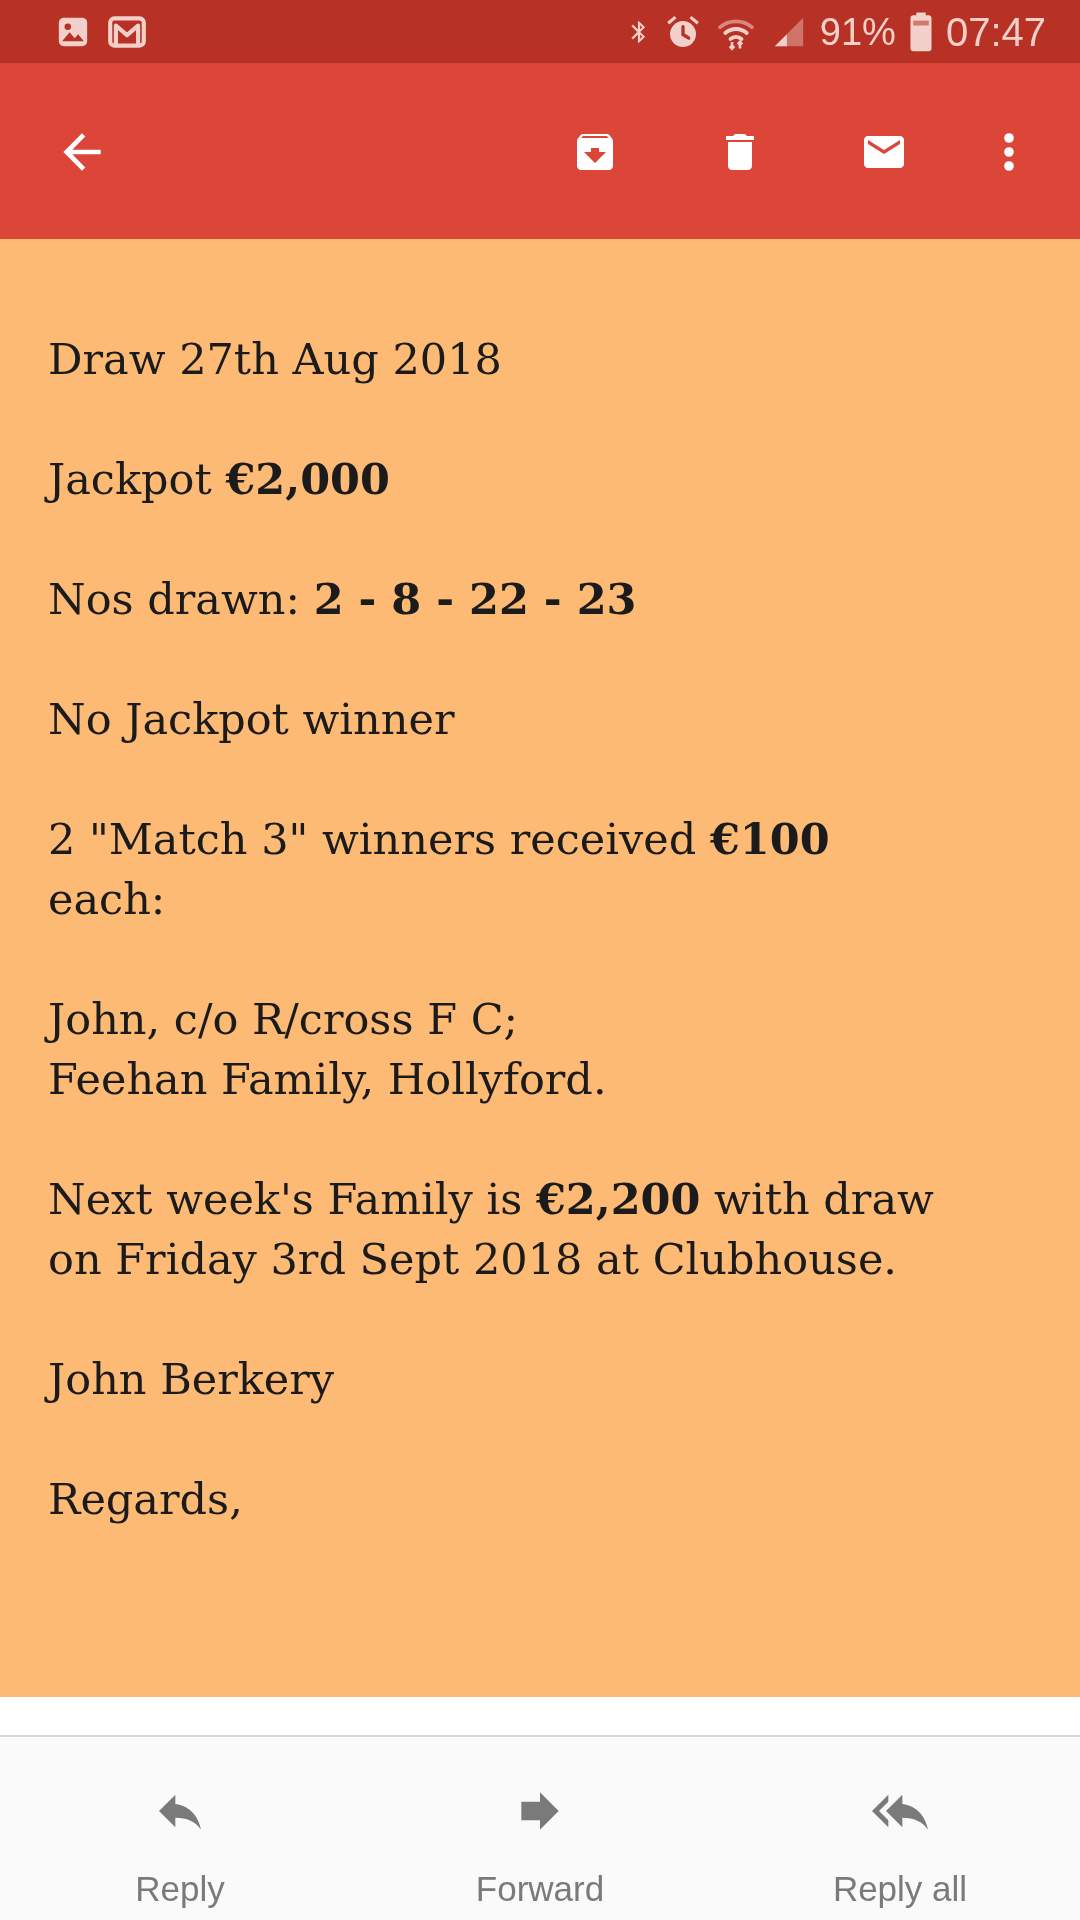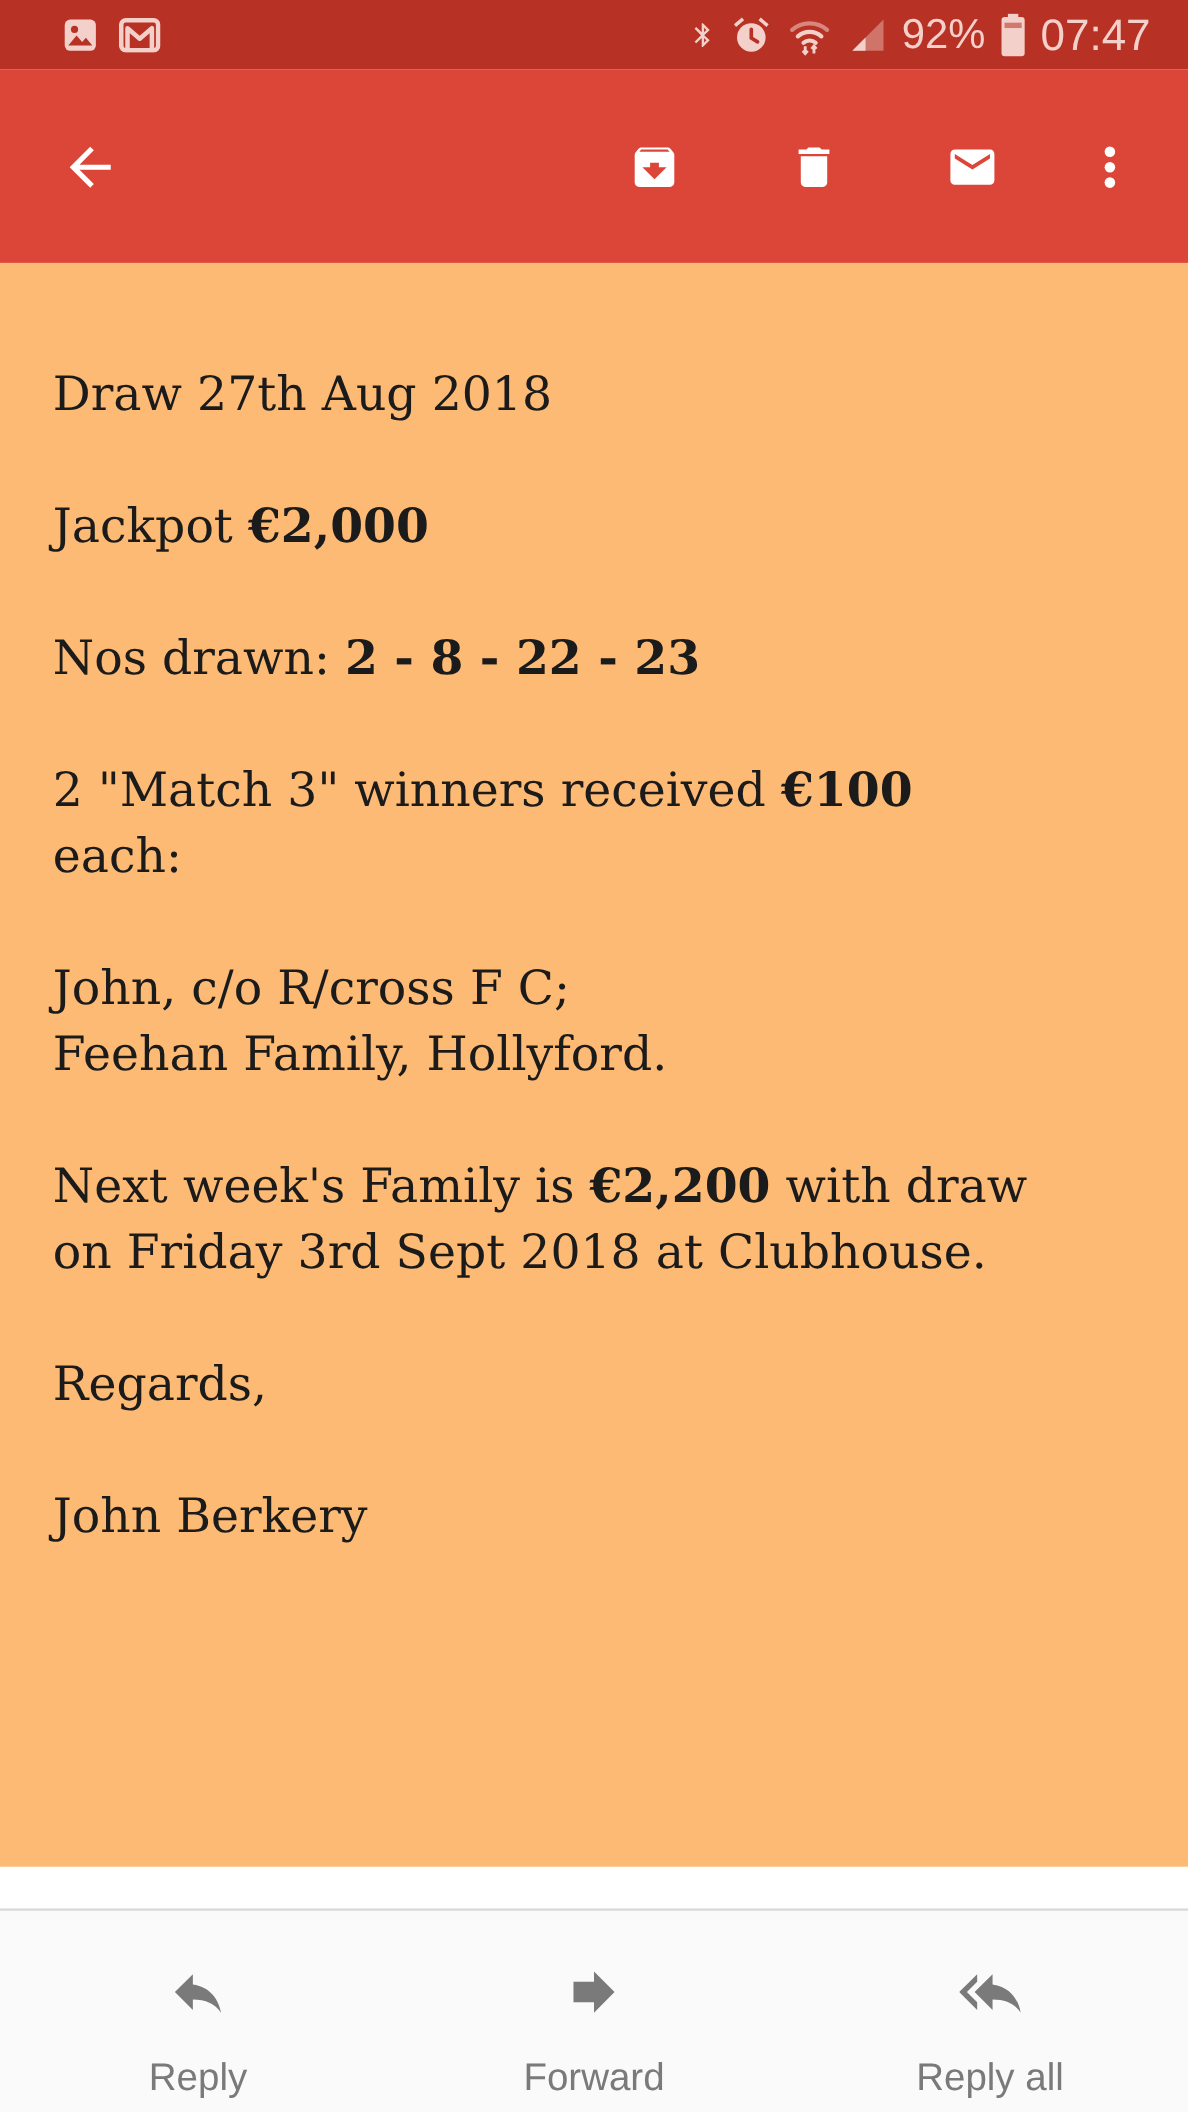--- a/index.html
+++ b/index.html
@@ -111,21 +111,21 @@
         <path d="M2.8 8.2 a14.2 14.2 0 0 1 18.4 0" fill="none" stroke="var(--status-fg)" stroke-width="2.2" stroke-linecap="round" opacity="0.55"></path>
         <path d="M5.8 11.6 a9.4 9.4 0 0 1 12.4 0" fill="none" stroke="var(--status-fg)" stroke-width="2.2" stroke-linecap="round"></path>
         <path d="M8.8 15 a4.8 4.8 0 0 1 6.4 0" fill="none" stroke="var(--status-fg)" stroke-width="2.2" stroke-linecap="round"></path>
         <path d="M9.7 16.8 v3.6 M8.4 19.2 l1.3 1.5 1.3-1.5" fill="none" stroke="var(--status-fg)" stroke-width="1.5"></path>
         <path d="M14.3 20.6 v-3.6 M13 18.2 l1.3-1.5 1.3 1.5" fill="none" stroke="var(--status-fg)" stroke-width="1.5"></path>
       </svg>
       <svg width="38" height="34" viewBox="0 0 24 24">
         <path d="M2 22 L22 2 V22 Z" fill="var(--status-fg)" opacity="0.42"></path>
         <path d="M2 22 L10.5 13.5 V22 Z" fill="var(--status-fg)"></path>
       </svg>
-      <span class="sb-text">92%</span>
+      <span class="sb-text">91%</span>
       <svg width="26" height="40" viewBox="0 0 24 38">
         <rect x="7.5" y="0.5" width="9" height="4" fill="var(--status-fg)"></rect>
         <rect x="2" y="3.2" width="20" height="34" rx="2.8" fill="var(--status-fg)"></rect>
         <rect x="4.6" y="8.2" width="14.8" height="4.6" fill="var(--status-bar-bg)" opacity="0.55"></rect>
       </svg>
       <span class="sb-text sb-time">07:47</span>
     </div>
   </div>
 
   <div class="peek">
@@ -161,25 +161,26 @@
         <circle cx="12" cy="19" r="2.4" fill="var(--app-icon-fg)"></circle>
       </svg>
     </button>
   </div>
 
   <div class="content">
     <div class="email-body">
         <p><span>Draw 27th Aug 2018</span></p>
         <p><span>Jackpot </span><b>€2,000</b></p>
         <p><span>Nos drawn: </span><b>2 - 8 - 22 - 23</b></p>
+        <p><span>No Jackpot winner</span></p>
         <p><span>2 "Match 3" winners received </span><b>€100</b><br><span>each:</span></p>
         <p><span>John, c/o R/cross F C;</span><br><span>Feehan Family, Hollyford.</span></p>
         <p><span>Next week's Family is </span><b>€2,200</b><span> with draw</span><br><span>on Friday 3rd Sept 2018 at Clubhouse.</span></p>
+        <p><span>John Berkery</span></p>
         <p><span>Regards,</span></p>
-        <p><span>John Berkery</span></p>
       </div>
   </div>
 
   <div class="footer">
     <button class="footer-btn">
       <svg viewBox="0 0 24 24">
         <path fill="var(--footer-fg)" d="M10 9V5l-7 7 7 7v-4.1c5 0 8.5 1.6 11 5.1-1-5-4-10-11-11z"></path>
       </svg>
       <span>Reply</span>
     </button>

